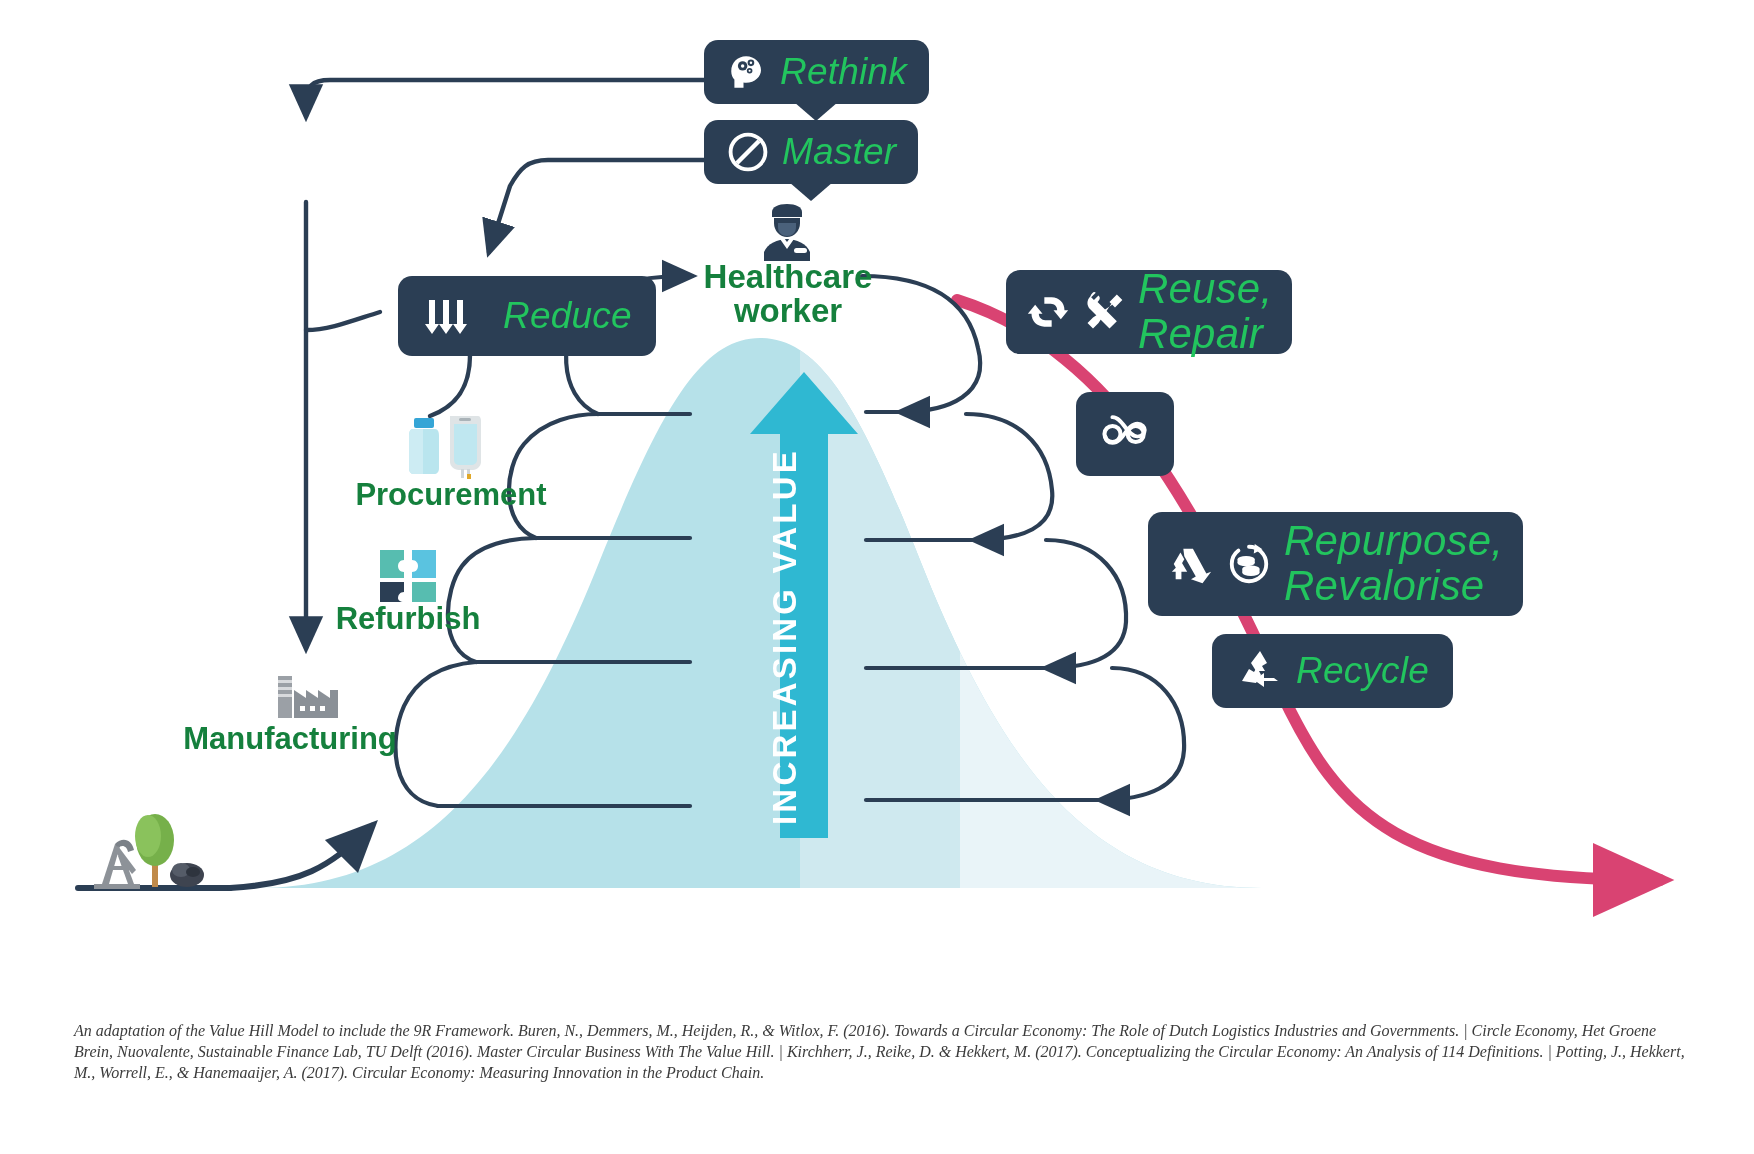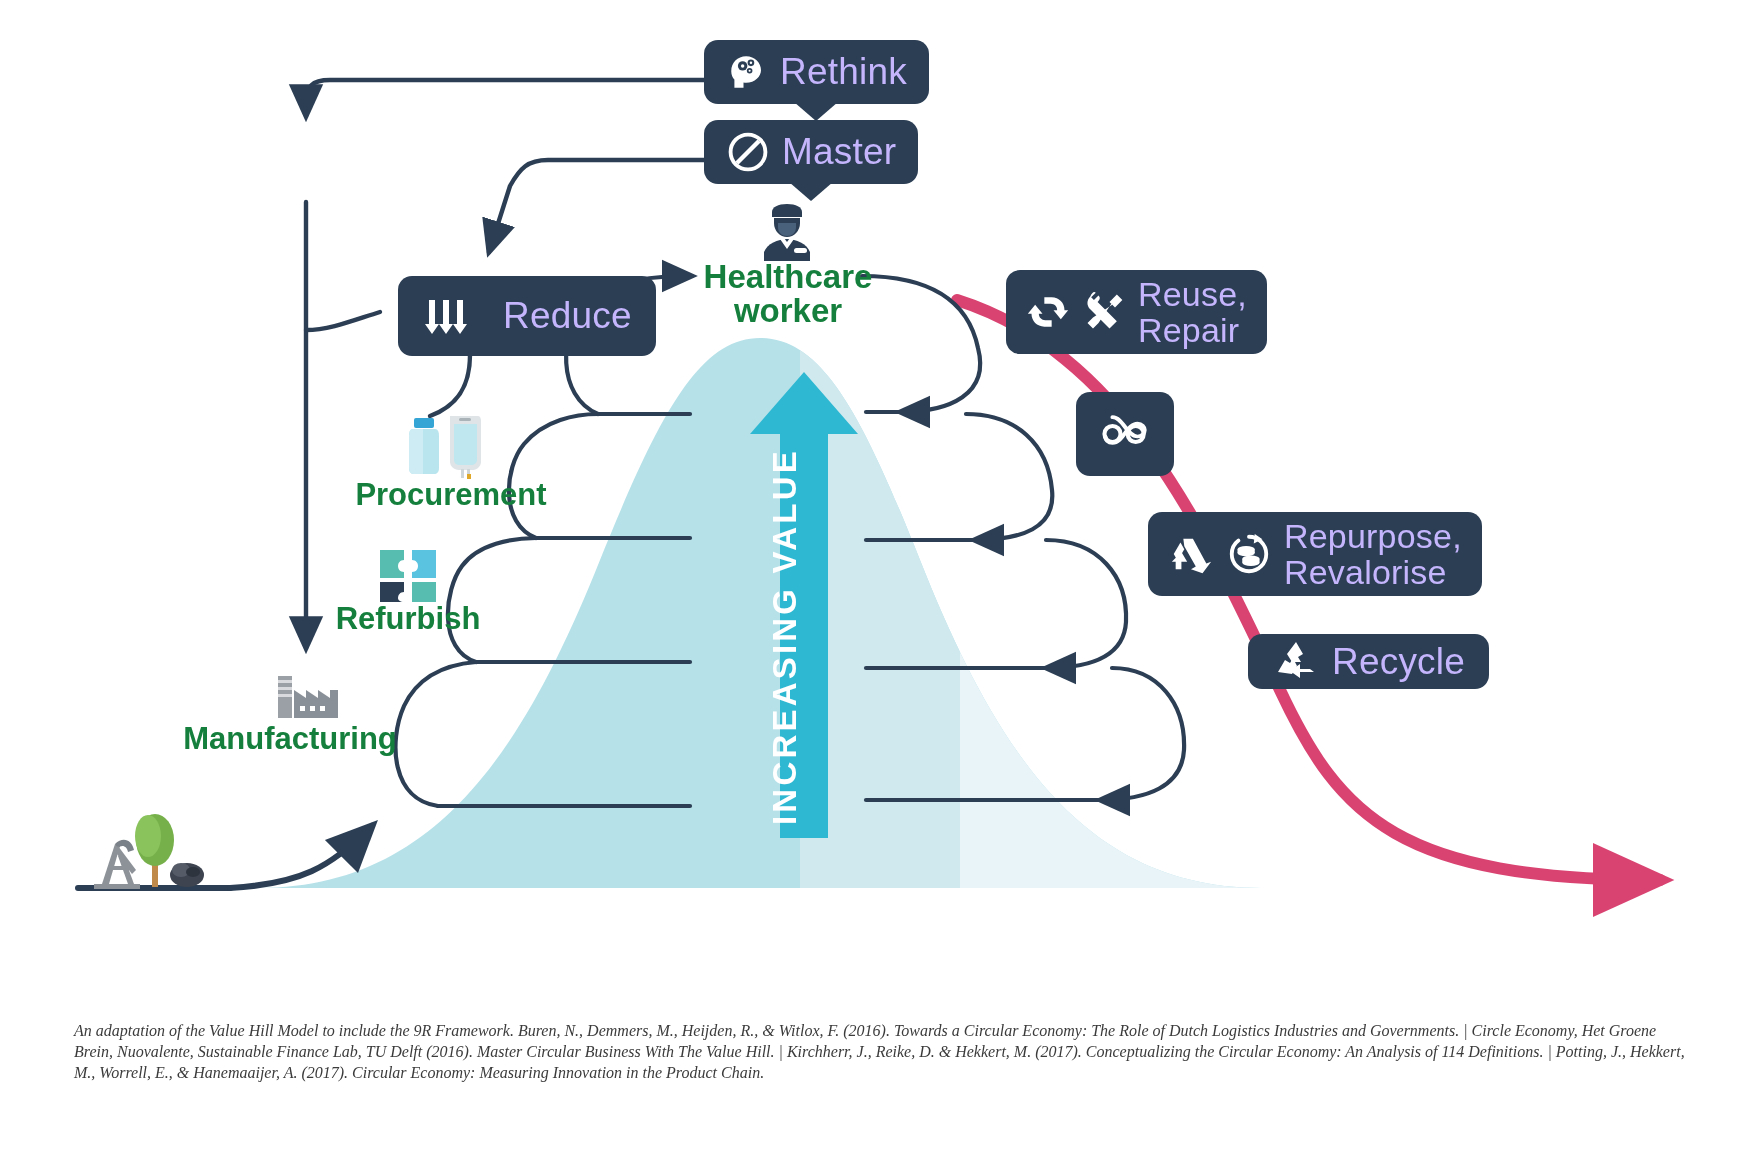--- a/index.html
+++ b/index.html
@@ -9,23 +9,23 @@
   #stage{position:absolute;left:0;top:0;width:1754px;height:1154px;}
 
   
   #base{position:absolute;left:0;top:0;width:1754px;height:1154px;}
 
   
   .pill{position:absolute;background:#2b3e54;border-radius:14px;
         display:flex;align-items:center;gap:12px;
         padding:10px 22px;box-sizing:border-box;}
   .pill .ic{flex:0 0 auto;display:flex;align-items:center;justify-content:center;}
-  .pill .lbl{color:#c4b5fd;font-weight:400;
+  .pill .lbl{color:#22c55e;font-style:italic;font-weight:400;
              font-size:37px;line-height:1.06;white-space:pre-line;letter-spacing:.2px;}
-  .pill.two .lbl{font-size:34px;}
+  .pill.two .lbl{font-size:42px;}
 
   
   .tail{position:absolute;left:50%;transform:translateX(-50%);bottom:-17px;
         width:0;height:0;border-left:22px solid transparent;
         border-right:22px solid transparent;border-top:19px solid #2b3e54;}
 
   
   .stage-lab{position:absolute;color:#15803d;font-weight:700;font-size:31px;
              text-align:center;line-height:1.08;}
 
@@ -195,21 +195,21 @@
         <path d="M14,8 C20,8 24,14 28,20 C32,26 36,32 42,32
                  C47,32 50,28 50,24 C50,20 47,16 42,16
                  C36,16 32,22 28,28 C24,34 20,40 14,40
                  C9,40 6,36 6,32" fill="none" stroke="#ffffff" stroke-width="4.6" stroke-linecap="round" transform="translate(0,-6) scale(1,0.9)"></path>
         <circle cx="14" cy="20" r="9" fill="none" stroke="#ffffff" stroke-width="4.6"></circle>
         <circle cx="40" cy="20" r="9" fill="none" stroke="#ffffff" stroke-width="4.6"></circle>
       </svg>
     </span>
   </div>
 
-  <div class="pill two" style="left:1148px;top:512px;height:84px;padding:8px 20px;justify-content:flex-end;">
+  <div class="pill two" style="left:1148px;top:512px;height:104px;padding:8px 20px;justify-content:flex-end;">
     <span class="ic">
       <svg width="46" height="46" viewBox="0 0 48 48">
         <g fill="#ffffff">
           <path d="M16,8 L26,8 L40,34 L45,32 L36,44 L24,40 L29,37 L17,16 Z"></path>
           <path d="M10,22 L16,32 L10,32 L10,40 L4,40 L4,32 L0,32 Z" transform="translate(4,0)"></path>
           <path d="M6,24 L13,12 L17,19 L10,31 Z"></path>
         </g>
       </svg>
     </span>
     <span class="ic">
@@ -224,21 +224,21 @@
           <ellipse cx="26" cy="29" rx="9" ry="3.4"></ellipse>
           <rect x="17" y="29" width="18" height="4"></rect>
           <ellipse cx="26" cy="33" rx="9" ry="3.4"></ellipse>
         </g>
       </svg>
     </span>
     <span class="lbl">Repurpose,
 Revalorise</span>
   </div>
 
-  <div class="pill" style="left:1248px;top:634px;height:55px;padding:8px 24px;">
+  <div class="pill" style="left:1212px;top:634px;height:74px;padding:8px 24px;">
     <span class="ic">
       <svg width="48" height="48" viewBox="0 0 48 48">
         <g fill="#ffffff">
           <path d="M24,4 L31,16 L26,19 L29,24 L20,24 L15,16 Z"></path>
           <path d="M6,34 L13,22 L18,25 L21,20 L25,28 L20,36 Z"></path>
           <path d="M42,34 L28,34 L28,40 L18,33 L28,26 L28,31 L38,31 Z"></path>
         </g>
       </svg>
     </span>
     <span class="lbl">Recycle</span>

